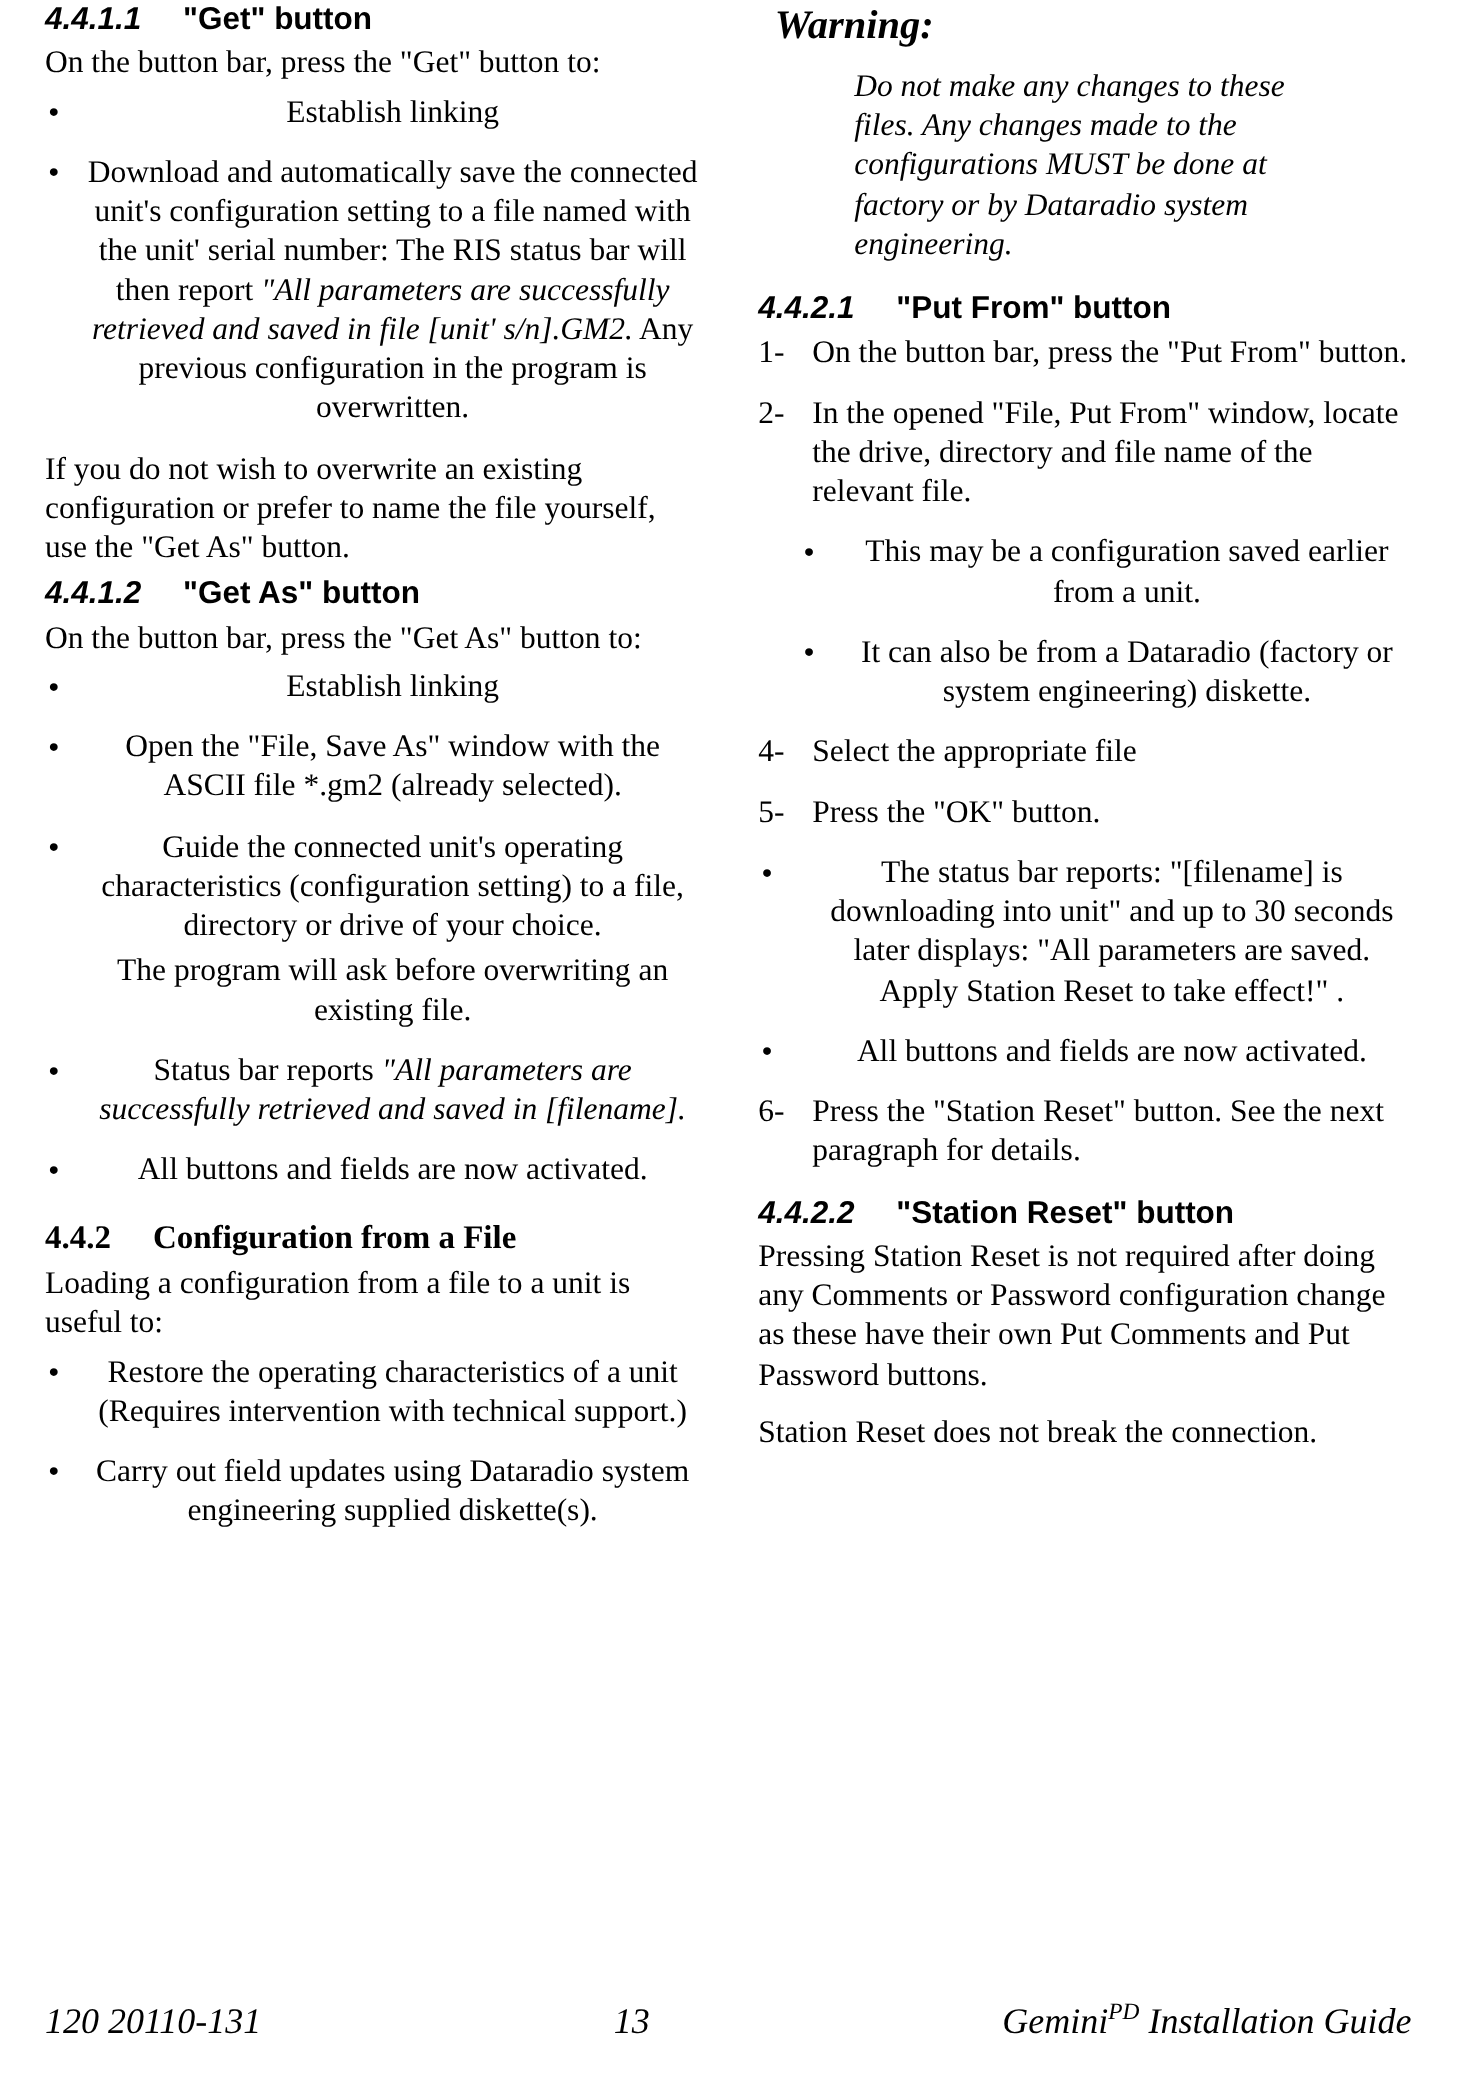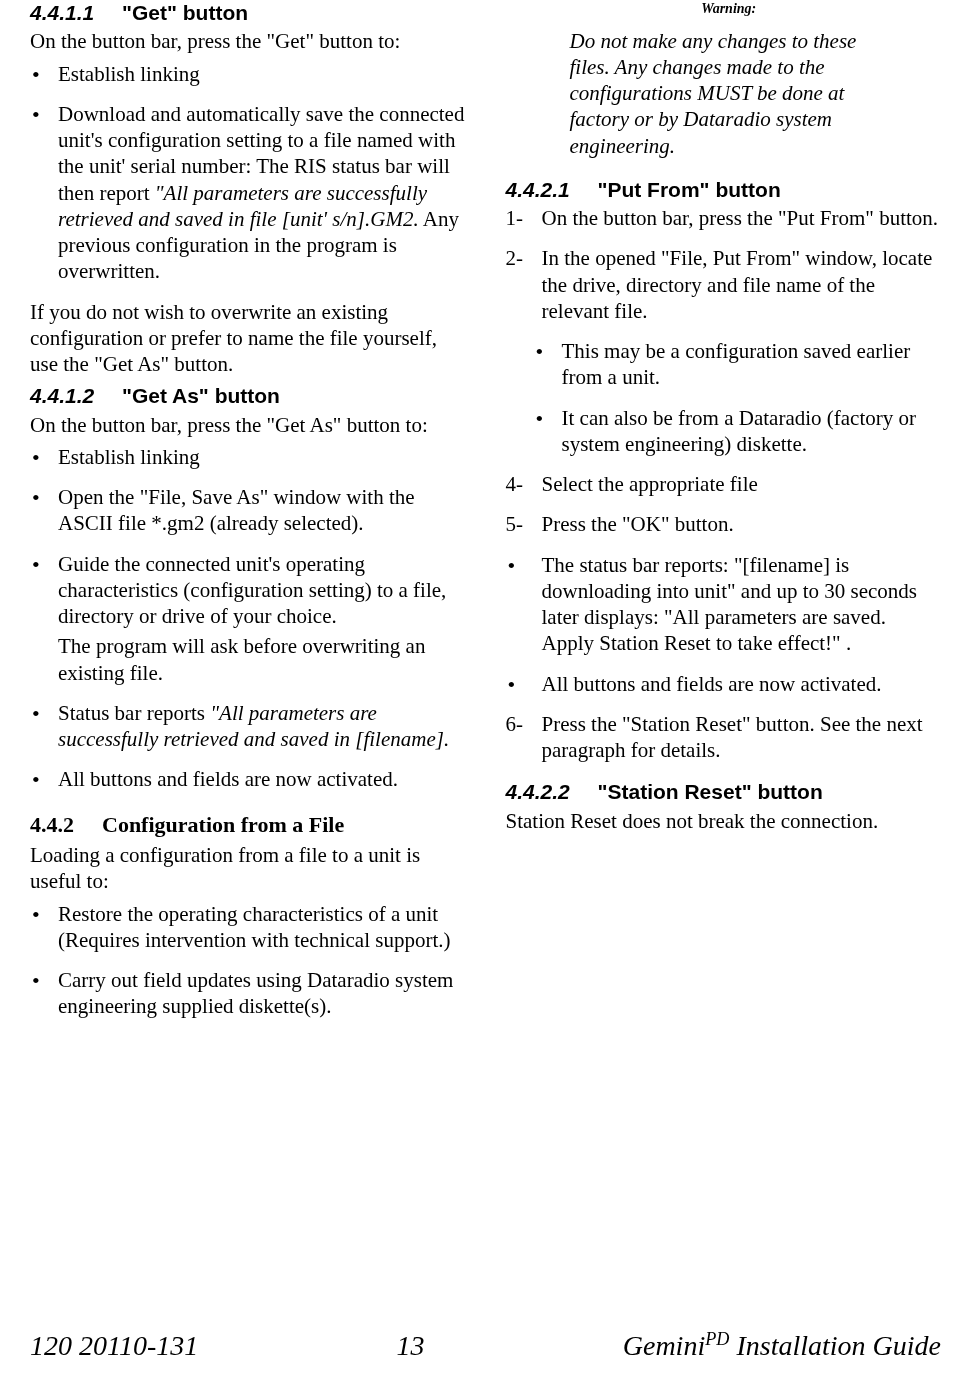--- a/index.html
+++ b/index.html
@@ -31,47 +31,46 @@
     font-family: Liberation Serif, serif;
     font-weight: bold;
     font-size: 22px;
     margin: 18px 0 4px 0;
   }
   h3.sub .num { display: inline-block; min-width: 72px; }
   .warn-h {
     font-family: "Times New Roman", Times, serif;
     font-style: italic;
     font-weight: bold;
-    font-size: 14px;
+    font-size: 27px;
     margin: 0 0 10px 11px;
-    text-align: center;
   }
   p { margin: 0 0 12px 0; }
   p.tight { margin-bottom: 6px; }
-  ul.b { list-style: none; padding: 0; margin: 0 0 6px 0; }
+  ul.b { list-style: none; padding: 0; margin: 0 0 6px 0; text-align: center; }
   ul.b > li { position: relative; padding-left: 28px; margin: 0 0 14px 0; }
   ul.b > li::before { content: "•"; position: absolute; left: 2px; top: 0; font-size: 22px; }
   ul.b.nested { margin-left: 28px; }
   ol.n { list-style: none; padding: 0; margin: 0; }
   ol.n > li { position: relative; padding-left: 36px; margin: 0 0 14px 0; }
   ol.n > li > .mk { position: absolute; left: 0; top: 0; }
   em, .it { font-style: italic; }
   .warn-body {
     font-style: italic;
     margin: 0 0 18px 64px;
     padding-right: 40px;
   }
   .footer {
     position: absolute;
     left: 30px; right: 30px; bottom: 24px;
     display: flex;
     justify-content: space-between;
     align-items: baseline;
     font-style: italic;
-    font-size: 28px;
+    font-size: 24px;
   }
   .footer .center { font-weight: normal; font-style: italic; }
   .footer .right sup { font-size: 0.65em; font-style: italic; }
   .break-after { break-after: column; }
   .nobot { margin-bottom: 2px; }
 </style>
 </head>
 <body>
 
 <div class="page">
@@ -137,20 +136,21 @@
     <li style="padding-left:36px"><span>The status bar reports: "[filename] is downloading into unit" and up to 30 seconds later displays: "All parameters are saved. Apply Station Reset to take effect!" .</span></li>
     <li style="padding-left:36px"><span>All buttons and fields are now activated.</span></li>
   </ul>
   <ol class="n">
     <li><span class="mk">6-</span><span>Press the "Station Reset" button. See the next paragraph for details.</span></li>
   </ol>
 
   <h3 class="sec-num" style="margin-top:16px">
     <span class="num">4.4.2.2</span><span>"Station Reset" button</span>
   </h3>
+  <p>Pressing Station Reset is not required after doing any Comments or Password configuration change as these have their own Put Comments and Put Password buttons.</p>
   <p>Station Reset does not break the connection.</p>
 
 </div>
 
 <div class="footer">
   <span>120 20110-131</span>
   <span class="center">13</span>
   <span class="right">
     <span>Gemini</span><sup>PD</sup><span> Installation Guide</span>
   </span>

